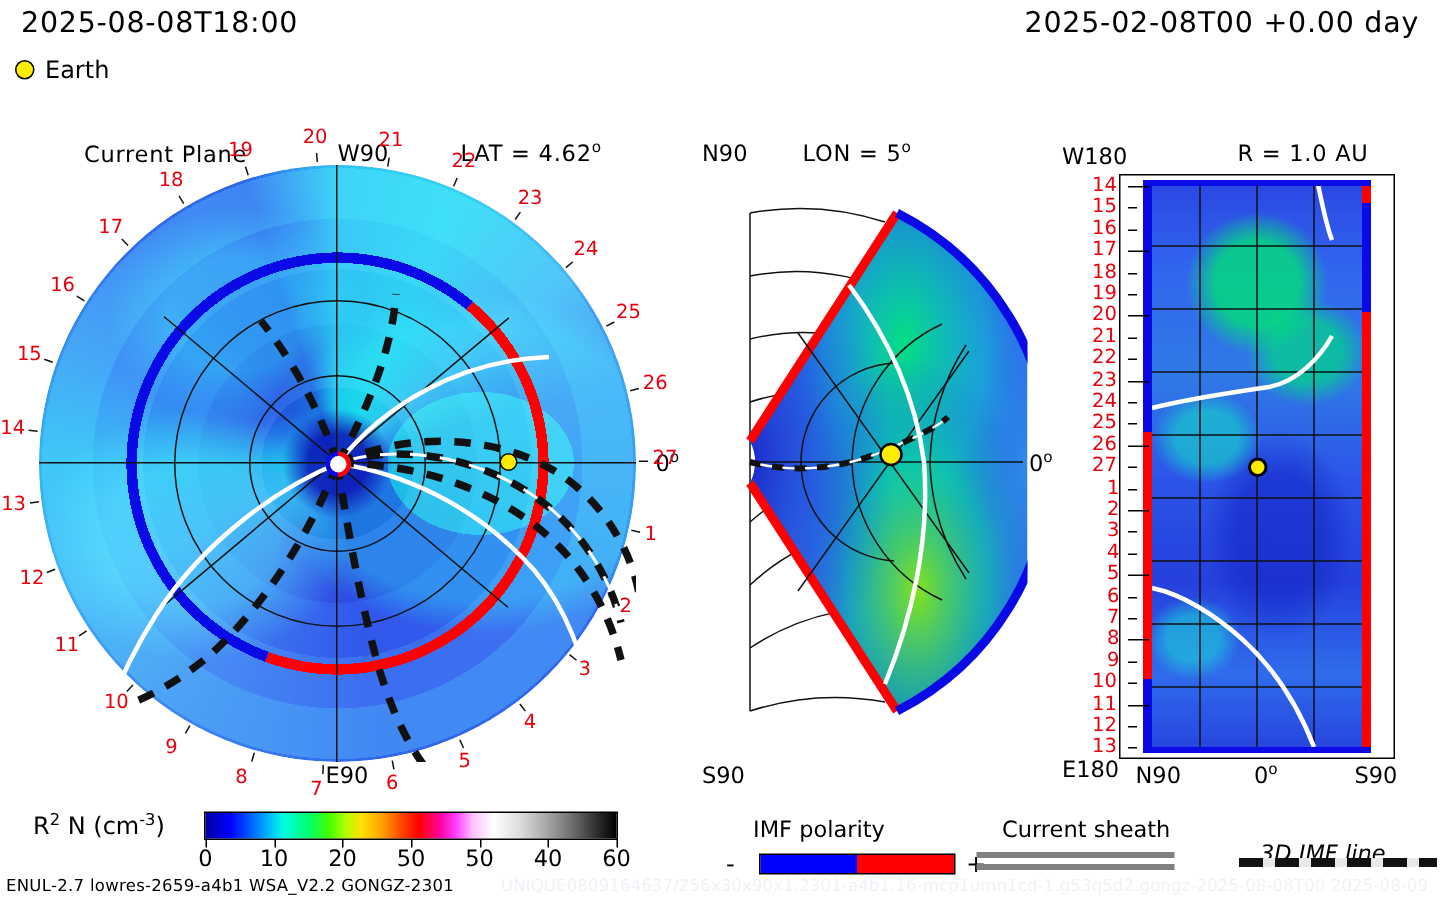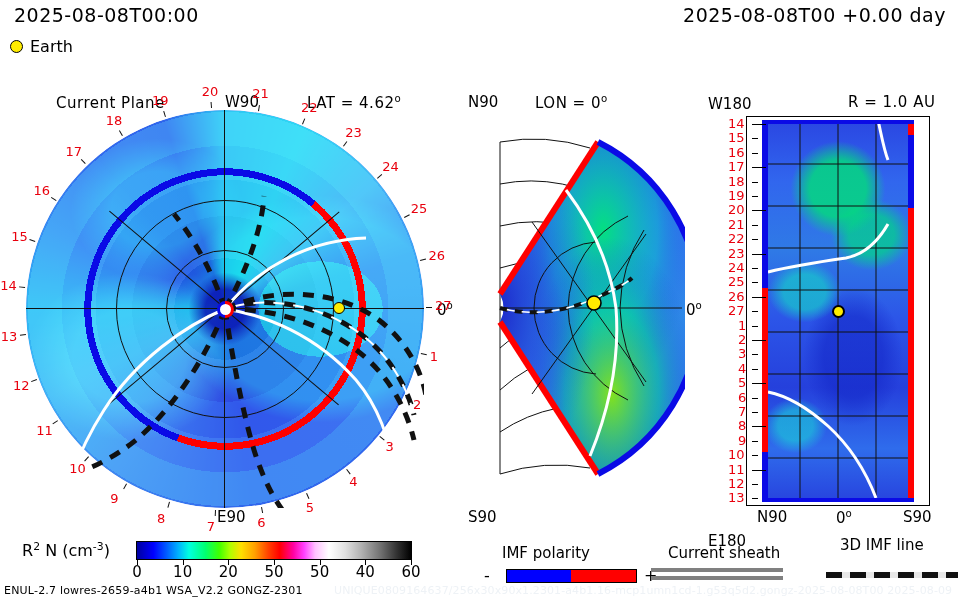--- a/index.html
+++ b/index.html
@@ -149,22 +149,22 @@
   .imf3d-bar{position:absolute;left:826px;top:572px;width:132px;height:6px;
     background:repeating-linear-gradient(90deg,#111 0 16px,#e8e8e8 16px 24px);}
 
   
   #foot-left{left:4px;top:584px;font-size:11px;letter-spacing:.2px;white-space:nowrap;}
   #foot-right{left:334px;top:584px;font-size:11px;color:#eef2f6;white-space:nowrap;letter-spacing:.1px;}
 </style>
 </head>
 <body>
 
-<div class="abs ptitle" id="hdr-date" style="font-size:19px;">2025-08-08T00:00</div>
-<div class="abs ptitle" id="hdr-epoch" style="font-size:19px;">2025-08-08T00 +0.00 day</div>
+<div class="abs ptitle" id="hdr-date" style="font-size:19px;">2025-08-08T18:00</div>
+<div class="abs ptitle" id="hdr-epoch" style="font-size:19px;">2025-02-08T00 +0.00 day</div>
 
 <div class="abs" id="earth-legend">
   <span class="earth-dot"></span>
   <span>Earth</span>
 </div>
 
 <div class="abs ptitle" style="left:56px;top:94px;">Current Plane</div>
 <div class="abs ptitle" style="left:307px;top:93px;">
   <span>LAT = 4.62</span><sup>o</sup>
 </div>
@@ -208,21 +208,21 @@
     <path d="M199,199 C242,198 300,212 340,248 C368,273 382,305 388,330" fill="none" stroke="#111111" stroke-width="5" stroke-dasharray="11 9"></path>
   </svg>
 
   <div id="sun-mark"></div>
   <div id="earth-mark-ec"></div>
 </div>
 
 <div class="abs axlab" style="left:468px;top:93px;">N90</div>
 <div class="abs axlab" style="left:468px;top:508px;">S90</div>
 <div class="abs ptitle" style="left:535px;top:93px;">
-  <span>LON = 0</span><sup>o</sup>
+  <span>LON = 5</span><sup>o</sup>
 </div>
 <div class="abs axlab" style="left:686px;top:300px;">
   <span>0</span><sup>o</sup>
 </div>
 
 <div class="abs" id="merid-wrap">
   <svg width="215" height="392" style="position:absolute;left:0;top:0;">
     <defs>
       <clipPath id="wedgeClip">
         <path d="M30,182 L128,30 A186,186 0 0 1 128,362 L30,210 A30,30 0 0 0 30,182 Z"></path>
@@ -285,23 +285,23 @@
     </g>
 
     <path d="M96,78 C120,110 140,150 146,196 C150,248 138,300 120,344" stroke="#ffffff" stroke-width="3" fill="none"></path>
 
     <path d="M30,196 C60,204 90,200 116,190 C140,180 156,172 162,166" stroke="#111111" stroke-width="4" stroke-dasharray="8 7" fill="none"></path>
     <path d="M30,196 C60,204 90,200 116,190 C140,180 156,172 162,166" stroke="#ffffff" stroke-width="1.6" stroke-dasharray="8 7" stroke-dashoffset="8" fill="none"></path>
     <circle cx="124" cy="191" r="7" fill="#ffec00" stroke="#000" stroke-width="1.6"></circle>
   </svg>
 </div>
 
-<div class="abs ptitle" style="left:848px;top:93px;">R = 1.0 AU</div>
+<div class="abs ptitle" style="left:825px;top:93px;">R = 1.0 AU</div>
 <div class="abs axlab" style="left:708px;top:95px;">W180</div>
-<div class="abs axlab" style="left:708px;top:532px;">E180</div>
+<div class="abs axlab" style="left:708px;top:504px;">E180</div>
 
 <div class="abs" id="au-wrap">
   <div class="au-fill"></div>
   <svg width="152" height="382" style="position:absolute;left:0;top:0;">
     <g stroke="#111" fill="none" stroke-width="1">
       <path d="M38,0 L38,382"></path>
         <path d="M76,0 L76,382"></path>
         <path d="M114,0 L114,382"></path>
       <path d="M0,44 L152,44"></path>
         <path d="M0,86 L152,86"></path>
@@ -465,17 +465,17 @@
 
 <div class="abs leg-title" style="left:502px;top:544px;">IMF polarity</div>
 <div class="abs" style="left:484px;top:566px;font-size:16px;">-</div>
 <div class="abs" id="imf-sw"></div>
 <div class="abs" style="left:644px;top:566px;font-size:16px;">+</div>
 
 <div class="abs leg-title" style="left:668px;top:544px;">Current sheath</div>
 <div class="sheath-bar" style="top:568px;"></div>
 <div class="sheath-bar" style="top:576px;"></div>
 
-<div class="abs leg-title" style="left:840px;top:536px;">3D IMF line</div>
+<div class="abs leg-title" style="left:840px;top:560px;font-style:italic;">3D IMF line</div>
 <div class="imf3d-bar"></div>
 
 <div class="abs" id="foot-left">ENUL-2.7 lowres-2659-a4b1 WSA_V2.2 GONGZ-2301</div>
 <div class="abs" id="foot-right">UNIQUE0809164637/256x30x90x1.2301-a4b1.16-mcp1umn1cd-1.g53q5d2.gongz-2025-08-08T00   2025-08-09</div>
 
 </body></html>

